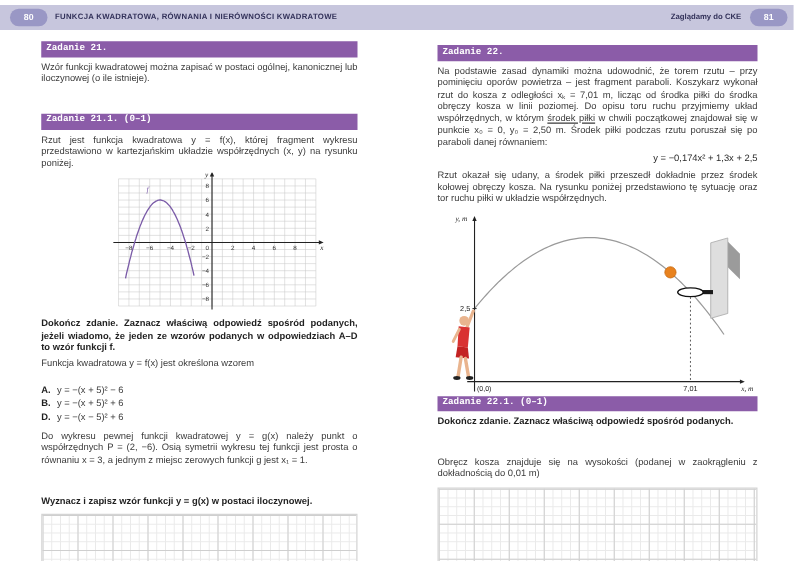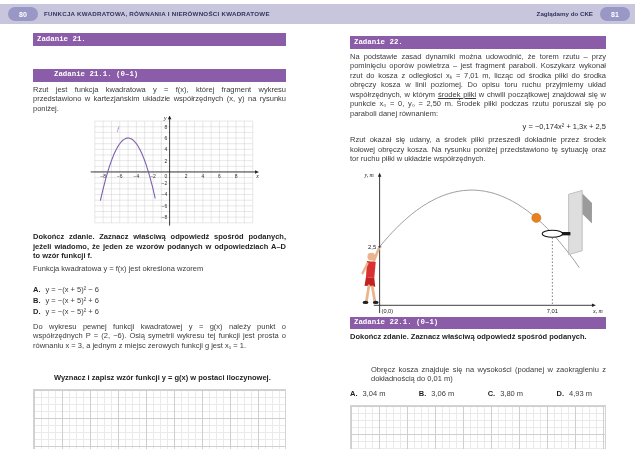--- a/index.html
+++ b/index.html
@@ -9,21 +9,21 @@
   .pill{position:absolute;top:7px;width:30px;height:14px;border-radius:8px;background:#9997c5;
         color:#fff;font-size:7px;font-weight:bold;display:flex;align-items:center;justify-content:center;}
   .pill-left{left:8px;} .pill-right{right:5px;}
   .band-title{position:absolute;top:10px;left:44px;font-size:6.2px;font-weight:bold;color:#33325a;letter-spacing:.25px;}
   .band-right{position:absolute;top:10px;right:42px;font-size:6.2px;font-weight:bold;color:#33325a;}
   .col{position:absolute;font-size:7.5px;line-height:1.27;text-align:justify;}
   #left-col{left:33px;top:33px;width:253px;}
   #right-col{left:350px;top:36px;width:256px;}
   .banner{background:#8b5ca8;color:#fff;font-weight:bold;font-size:7.4px;
           padding:1.5px 4px 2px;margin:0 0 3px;text-align:left;font-family:Liberation Mono, monospace;}
-  .mt{margin-top:23px;padding-left:21px;}
+  .mt{margin-top:23px;}
   p{margin:0 0 3px;}
   .bold{font-weight:bold;color:#1f1f1f;}
   .u{text-decoration:underline;}
   .choices-list{text-align:left;margin:12px 0 5px;}
   .choices-list .choice{margin-bottom:1.5px;}
   .choice-label{font-weight:bold;margin-right:5px;color:#1f1f1f;}
   .eq{text-align:right;margin:1px 0 4px;color:#2a2a2a;}
   .choices-row{display:flex;justify-content:space-between;padding-right:14px;margin:5px 0 6px;text-align:left;}
   .grid-box{height:63px;border:1px solid #d4d4d4;background-color:#fff;background-image:
       linear-gradient(to right,#cfcfcf 1px,transparent 1px),
@@ -43,20 +43,21 @@
   <span>80</span>
 </div>
 <div class="band-title">FUNKCJA KWADRATOWA, RÓWNANIA I NIERÓWNOŚCI KWADRATOWE</div>
 <div class="band-right">Zaglądamy do CKE</div>
 <div class="pill pill-right">
   <span>81</span>
 </div>
 
 <div class="col" id="left-col">
   <div class="banner">Zadanie 21.</div>
+  <p>Wzór funkcji kwadratowej można zapisać w postaci ogólnej, kanonicznej lub iloczynowej (o ile istnieje).</p>
 
   <div class="banner mt">Zadanie 21.1. (0–1)</div>
   <p>Rzut jest funkcja kwadratowa y = f(x), której fragment wykresu przedstawiono w kartezjańskim układzie współrzędnych (x, y) na rysunku poniżej.</p>
 
   <div class="graph-wrap">
     <svg viewBox="0 0 178 118" width="172" height="114">
         <line x1="6.019999999999993" y1="5.2650000000000015" x2="6.019999999999993" y2="110.56499999999998" stroke="#c9c9c9" stroke-width="0.45"></line>
         <line x1="14.619999999999994" y1="5.2650000000000015" x2="14.619999999999994" y2="110.56499999999998" stroke="#c9c9c9" stroke-width="0.45"></line>
         <line x1="23.21999999999999" y1="5.2650000000000015" x2="23.21999999999999" y2="110.56499999999998" stroke="#c9c9c9" stroke-width="0.45"></line>
         <line x1="31.819999999999993" y1="5.2650000000000015" x2="31.819999999999993" y2="110.56499999999998" stroke="#c9c9c9" stroke-width="0.45"></line>
@@ -179,21 +180,15 @@
           <ellipse cx="15.5" cy="139" rx="3" ry="1.6" fill="#222"></ellipse>
           <ellipse cx="26" cy="139" rx="3" ry="1.6" fill="#222"></ellipse>
         </g>
       </svg>
   </div>
 
   <div class="banner">Zadanie 22.1. (0–1)</div>
   <p class="bold">Dokończ zdanie. Zaznacz właściwą odpowiedź spośród podanych.</p>
   <p class="mt">Obręcz kosza znajduje się na wysokości (podanej w zaokrągleniu z dokładnością do 0,01 m)</p>
 
-  <div class="choices-row">
-    <span><span class="choice-label">A.</span><span>3,04 m</span></span>
-    <span><span class="choice-label">B.</span><span>3,06 m</span></span>
-    <span><span class="choice-label">C.</span><span>3,80 m</span></span>
-    <span><span class="choice-label">D.</span><span>4,93 m</span></span>
-  </div>
 
   <div class="grid-box"></div>
 </div>
 
 </body></html>

